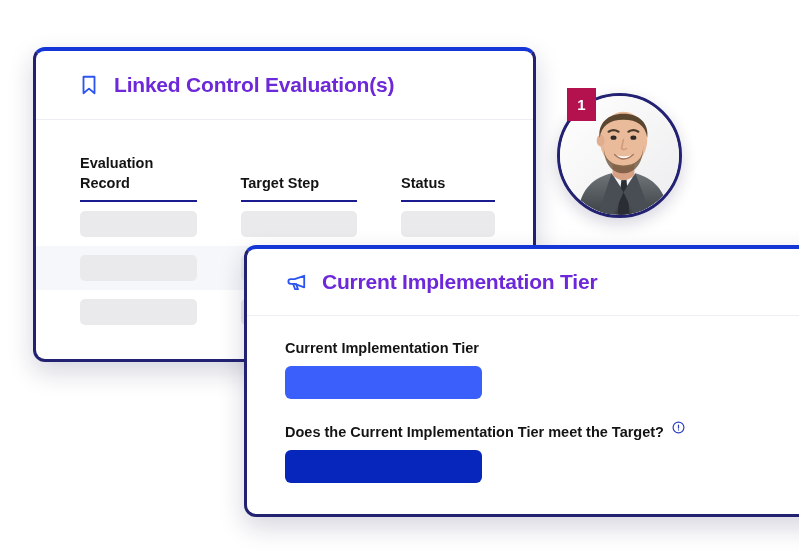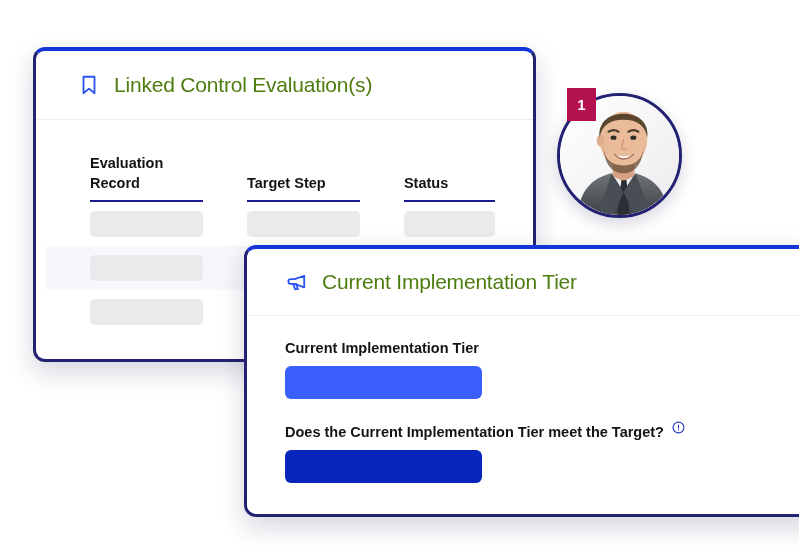--- a/index.html
+++ b/index.html
@@ -35,34 +35,34 @@
   }
   .card-header {
     height:69px;
     display:flex;
     align-items:center;
     padding-left:41px;
     border-bottom:1px solid #eceef3;
   }
   .card-header .title {
     font-size:21px;
-    font-weight:normal;
-    color:#4d7c0f;
+    font-weight:bold;
+    color:#6d28d9;
     letter-spacing:-0.2px;
   }
   .hdr-icon {
     width:24px; height:26px;
     margin-right:13px;
     display:flex; align-items:center; justify-content:center;
     flex:none;
   }
 
   
   .tbl {
-    padding:22px 0 0 10px;
+    padding:22px 0 0 0;
   }
   .tbl-head {
     display:flex;
     padding:0 38px 0 44px;
     align-items:flex-end;
   }
   .th {
     font-size:14.5px;
     font-weight:bold;
     color:#141414;

